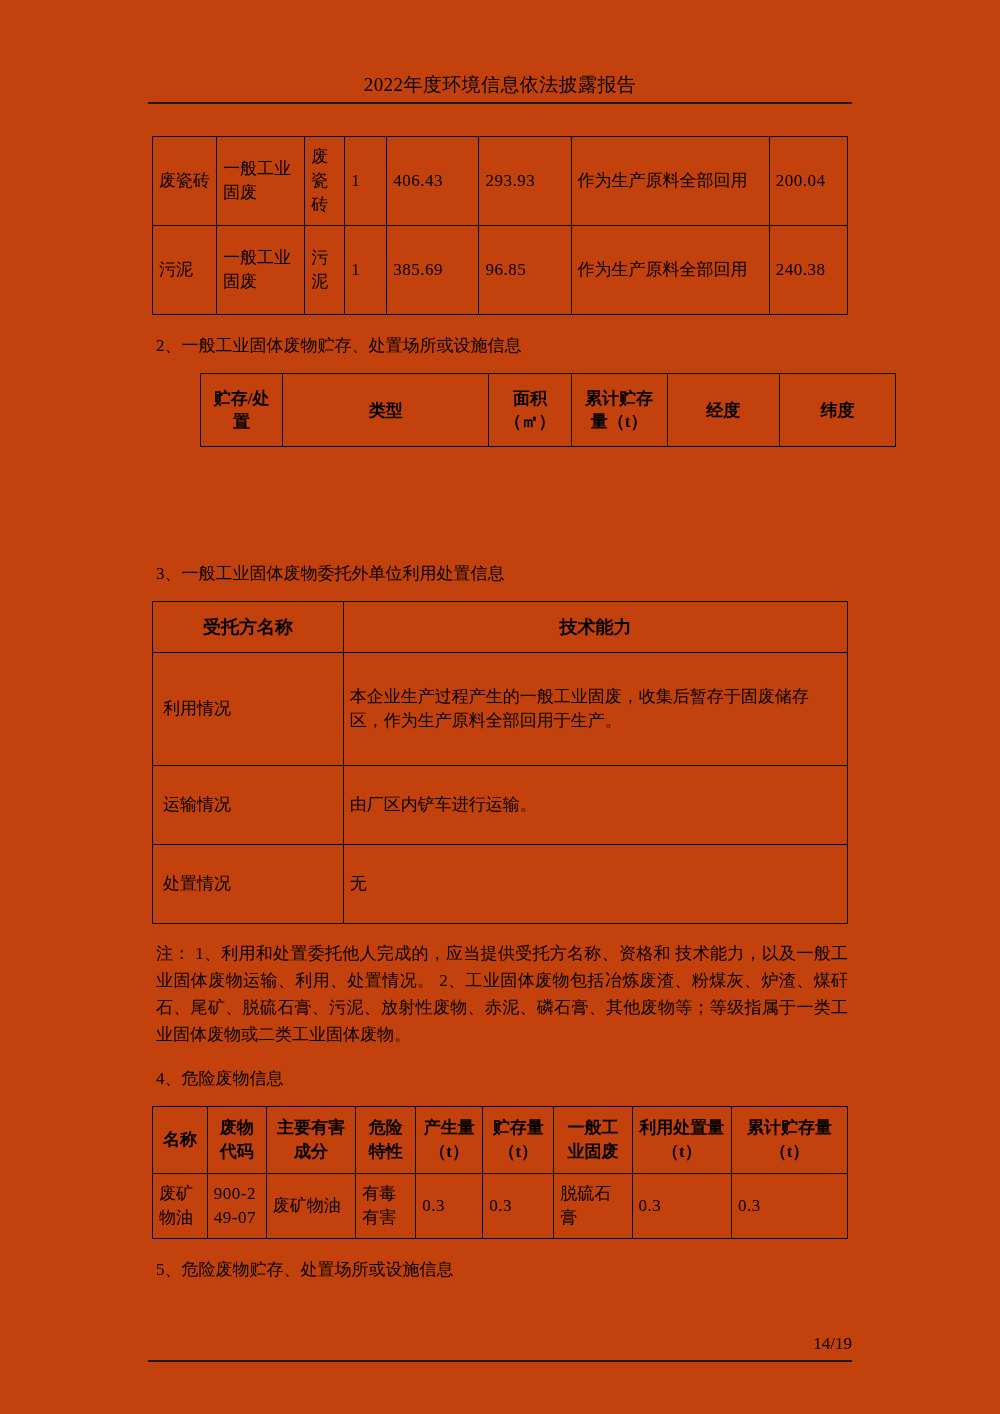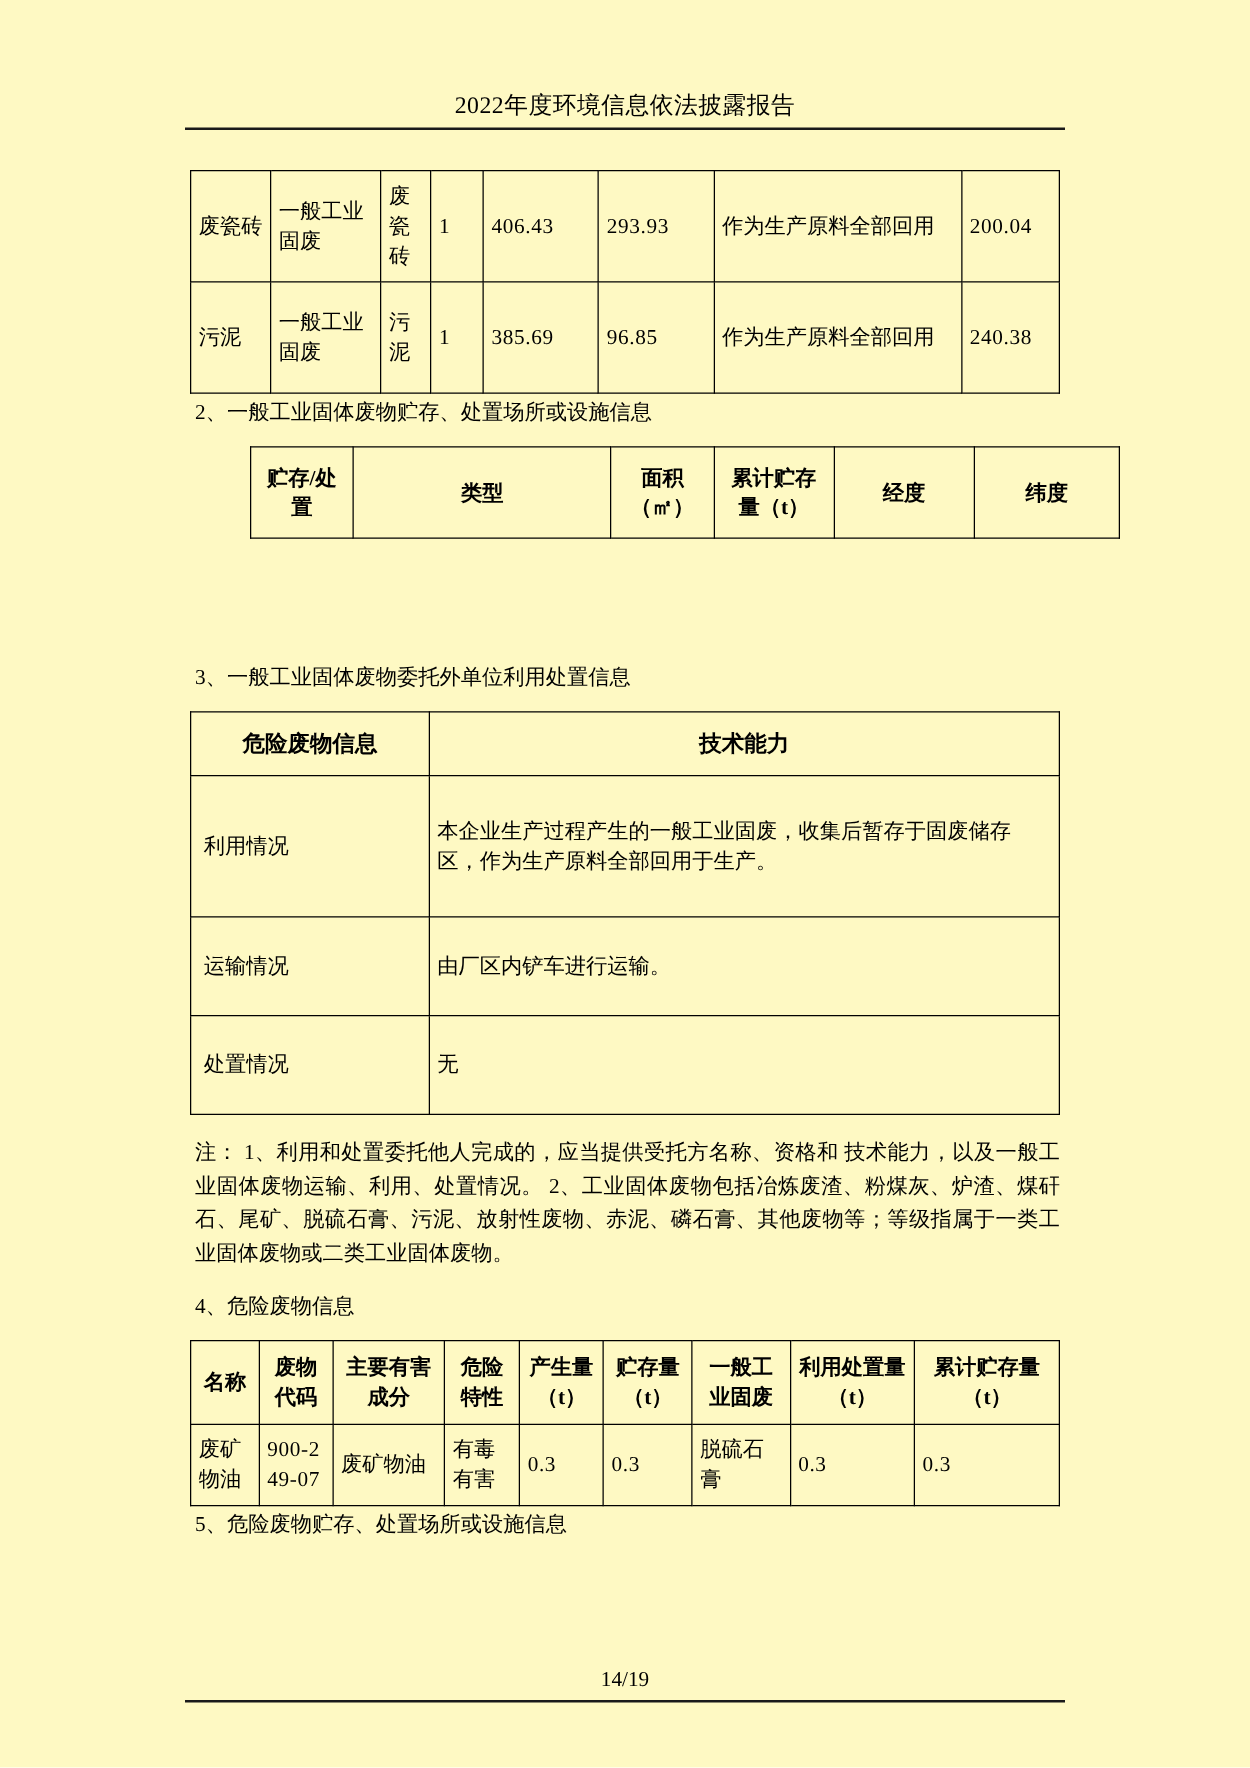--- a/index.html
+++ b/index.html
@@ -10,21 +10,21 @@
   }
   body {
     font-family: "Liberation Serif", "DejaVu Serif", serif;
     color: #000000;
   }
   .page {
     position: relative;
     width: 1000px;
     height: 1414px;
     margin: 0 auto;
-    background: #fef9c3;
+    background: #c2410c;
     box-sizing: border-box;
     overflow: hidden;
   }
 
   
   .page-header {
     position: absolute;
     left: 148px;
     top: 72px;
     width: 704px;
@@ -84,21 +84,21 @@
   .t1 col.c4 { width: 42px; }
   .t1 col.c5 { width: 92px; }
   .t1 col.c6 { width: 92px; }
   .t1 col.c7 { width: 198px; }
   .t1 col.c8 { width: 78px; }
 
   
   .sec-heading {
     font-size: 17px;
     line-height: 26px;
-    margin: 2px 0 14px 4px;
+    margin: 18px 0 14px 4px;
   }
   .note-para {
     font-size: 17px;
     line-height: 27px;
     margin: 16px 0 16px 4px;
     text-align: justify;
   }
 
   
   .t2 { width: 694px; margin-left: 48px; }
@@ -140,20 +140,21 @@
   .page-footer {
     position: absolute;
     left: 148px;
     bottom: 58px;
     width: 704px;
     text-align: center;
   }
   .page-footer .page-number {
     font-size: 17px;
     line-height: 24px;
+    text-align: right;
   }
   .footer-rule {
     position: absolute;
     left: 148px;
     bottom: 52px;
     width: 704px;
     height: 0;
     border-top: 2px solid #1a1a1a;
   }
 </style>
@@ -231,21 +232,21 @@
 
     <div class="sec-heading">3、一般工业固体废物委托外单位利用处置信息</div>
 
     <table class="doc-table t3">
       <colgroup>
         <col class="c1">
           <col class="c2">
       </colgroup>
       <thead>
         <tr>
-          <th>危险废物信息</th>
+          <th>受托方名称</th>
           <th>技术能力</th>
         </tr>
       </thead>
       <tbody>
         <tr>
           <td class="label-cell tall">利用情况</td>
           <td class="tall">本企业生产过程产生的一般工业固废，收集后暂存于固废储存区，作为生产原料全部回用于生产。</td>
         </tr>
         <tr>
           <td class="label-cell">运输情况</td>

